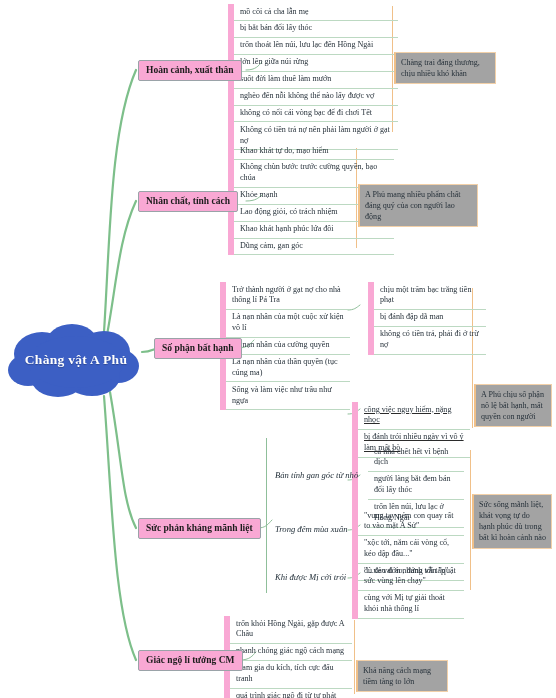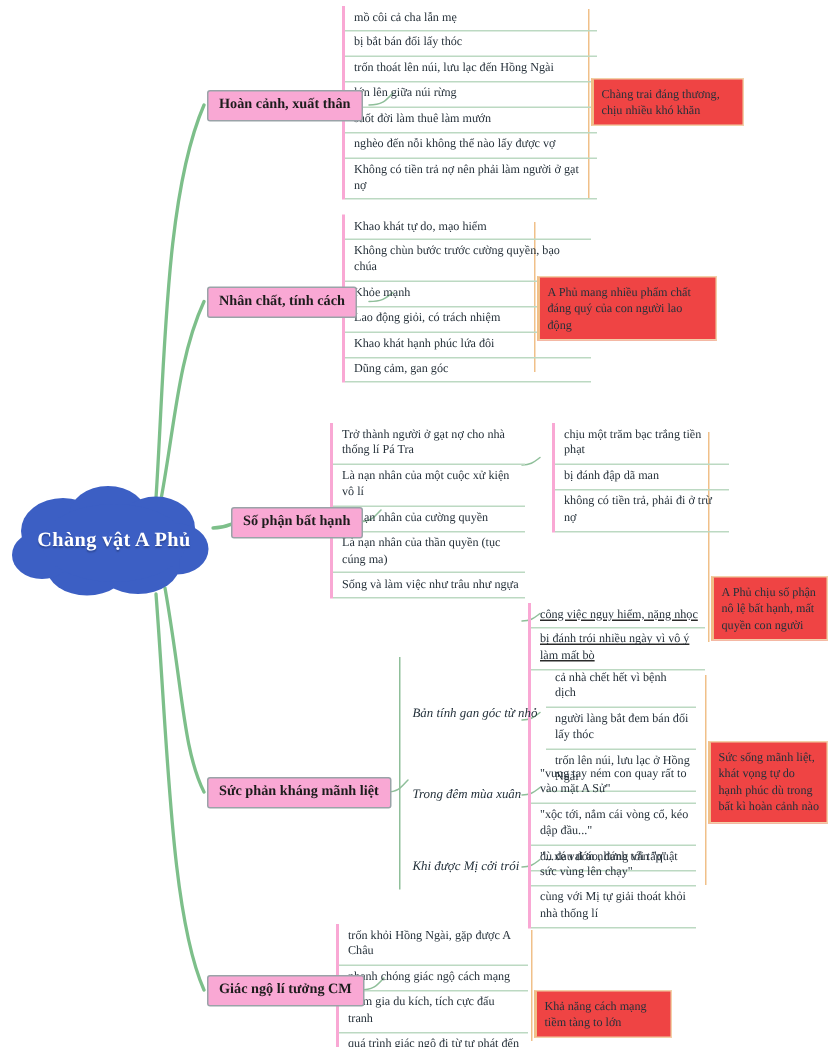--- a/index.html
+++ b/index.html
@@ -63,36 +63,36 @@
     color: #23303a;
     padding: 2px 3px;
     line-height: 1.25;
     z-index: 3;
     white-space: nowrap;
   }
 
   
   .leafbox {
     position: absolute;
-    border-left: 2px solid #f9a8d4;
+    border-left: 6px solid #f9a8d4;
     z-index: 2;
   }
   .leaf {
     font-size: 8.1px;
     line-height: 1.35;
     color: #26313a;
     padding: 2.5px 4px 2.5px 6px;
     border-bottom: 1px solid #bcd9c2;
   }
   .leaf:last-child { border-bottom: 1px solid #bcd9c2; }
 
   
   .summary {
     position: absolute;
-    background: #ef4444;
+    background: #a3a3a3;
     border: 1px solid #f2d0a8;
     border-left: 2px solid #f0c089;
     font-size: 8.1px;
     line-height: 1.38;
     color: #26313a;
     padding: 4px 5px;
     z-index: 3;
   }
   .sum-spine {
     position: absolute;
@@ -157,20 +157,21 @@
   </div>
 
   <div class="branch" style="left:138px; top:60px;">Hoàn cảnh, xuất thân</div>
   <div class="leafbox" style="left:228px; top:4px; width:170px;">
     <div class="leaf">mồ côi cả cha lẫn mẹ</div>
     <div class="leaf">bị bắt bán đổi lấy thóc</div>
     <div class="leaf">trốn thoát lên núi, lưu lạc đến Hồng Ngài</div>
     <div class="leaf">lớn lên giữa núi rừng</div>
     <div class="leaf">suốt đời làm thuê làm mướn</div>
     <div class="leaf">nghèo đến nỗi không thể nào lấy được vợ</div>
+    <div class="leaf">không có nổi cái vòng bạc để đi chơi Tết</div>
     <div class="leaf">Không có tiền trả nợ nên phải làm người ở gạt nợ</div>
   </div>
   <div class="sum-spine" style="left:392px; top:6px; height:126px;"></div>
   <div class="summary" style="left:394px; top:52px; width:102px;">Chàng trai đáng thương, chịu nhiều khó khăn</div>
 
   <div class="branch" style="left:138px; top:191px;">Nhân chất, tính cách</div>
   <div class="leafbox" style="left:228px; top:143px; width:166px;">
     <div class="leaf">Khao khát tự do, mạo hiểm</div>
     <div class="leaf">Không chùn bước trước cường quyền, bạo chúa</div>
     <div class="leaf">Khỏe mạnh</div>

